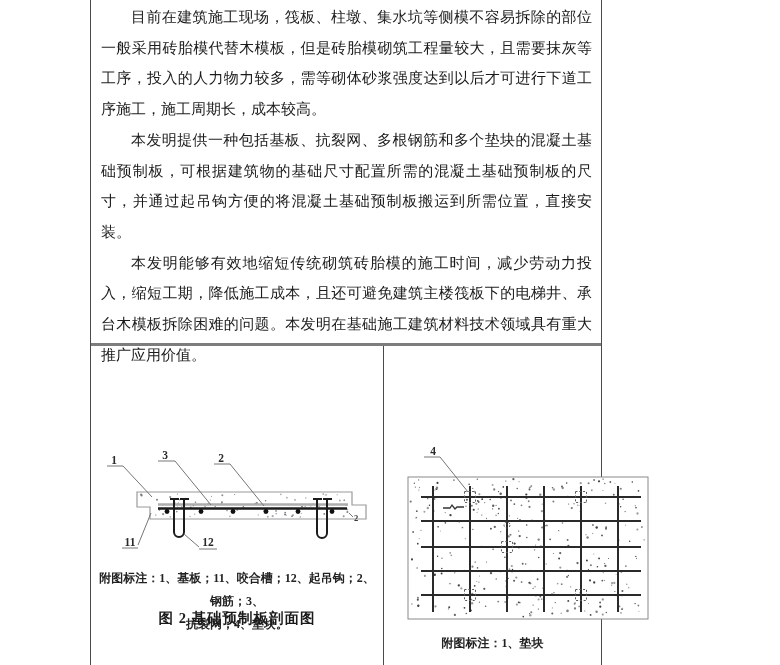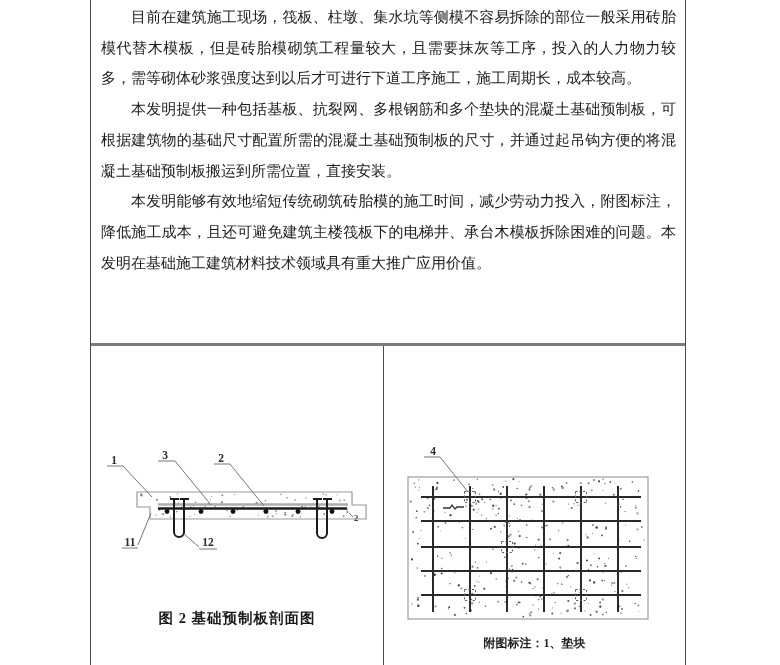--- a/index.html
+++ b/index.html
@@ -1,18 +1,18 @@
 <!DOCTYPE html>
 <html><head>
 <meta charset="utf-8">
 <style>
   html,body{margin:0;padding:0;background:#ffffff;}
   .page{position:relative;width:780px;height:665px;background:#fff;overflow:hidden;
         font-family:"Liberation Serif","DejaVu Serif",serif;color:#1b1b1b;}
-  .content-box{position:absolute;left:90px;top:0;width:596px;height:665px;
+  .content-box{position:absolute;left:90px;top:0;width:512px;height:665px;
         border-left:1px solid #4a4a4a;border-right:1px solid #4a4a4a;box-sizing:border-box;}
   .text-block{position:absolute;left:0;top:0;right:0;padding:2px 9px 0 10px;
         font-size:15px;line-height:30.7px;text-align:justify;text-justify:inter-ideograph;}
   .text-block p{margin:0;text-indent:2em;}
   .divider-h{position:absolute;left:0;top:343px;width:100%;height:3px;background:#7d7d7d;}
   .figures-row{position:absolute;left:0;top:346px;bottom:0;width:100%;display:flex;}
   .fig-cell{position:relative;height:100%;}
   .fig-cell.left{width:293px;border-right:1px solid #4a4a4a;box-sizing:border-box;}
   .fig-cell.right{flex:1;}
   .fig-svg{position:absolute;left:0;top:0;}
@@ -35,21 +35,21 @@
 </style>
 </head>
 <body>
 
 <div class="page">
   <div class="content-box">
 
     <div class="text-block">
       <p>目前在建筑施工现场，筏板、柱墩、集水坑等侧模不容易拆除的部位一般采用砖胎模代替木模板，但是砖胎模砌筑工程量较大，且需要抹灰等工序，投入的人力物力较多，需等砌体砂浆强度达到以后才可进行下道工序施工，施工周期长，成本较高。</p>
       <p>本发明提供一种包括基板、抗裂网、多根钢筋和多个垫块的混凝土基础预制板，可根据建筑物的基础尺寸配置所需的混凝土基础预制板的尺寸，并通过起吊钩方便的将混凝土基础预制板搬运到所需位置，直接安装。</p>
-      <p>本发明能够有效地缩短传统砌筑砖胎模的施工时间，减少劳动力投入，附图标注，降低施工成本，且还可避免建筑主楼筏板下的电梯井、承台木模板拆除困难的问题。本发明在基础施工建筑材料技术领域具有重大推广应用价值。</p>
+      <p>本发明能够有效地缩短传统砌筑砖胎模的施工时间，减少劳动力投入，缩短工期，降低施工成本，且还可避免建筑主楼筏板下的电梯井、承台木模板拆除困难的问题。本发明在基础施工建筑材料技术领域具有重大推广应用价值。</p>
     </div>
 
     <div class="divider-h"></div>
 
     <div class="figures-row">
 
       <div class="fig-cell left">
         <svg class="fig-svg" width="292" height="319" viewBox="0 0 292 319">
 
           <g>
@@ -185,20 +185,24 @@
           <g>
             <text class="callout" x="117" y="200" text-anchor="middle">12</text>
             <path class="leader" d="M108,203 h18 M108,201 L93,188"></path>
           </g>
 
           <g>
             <path class="leader" d="M258,167 l4,4"></path>
             <text class="callout-sm" x="265" y="175" text-anchor="middle">2</text>
           </g>
         </svg>
+        <div class="fig-note f1-note">
+          <div>附图标注：1、基板；11、咬合槽；12、起吊钩；2、钢筋；3、</div>
+          <div>抗裂网；4、垫块。</div>
+        </div>
         <div class="fig-title f1-title">图 2 基础预制板剖面图</div>
       </div>
 
       <div class="fig-cell right">
         <svg class="fig-svg" width="302" height="319" viewBox="0 0 302 319">
 
           <g>
             <rect x="24" y="131" width="240" height="142" fill="#ffffff" stroke="#8a8a8a" stroke-width="1"></rect>
             <g id="fig2-speckles">
                 <circle cx="159.7" cy="182.7" r="0.55" fill="#3f3f3f"></circle>

